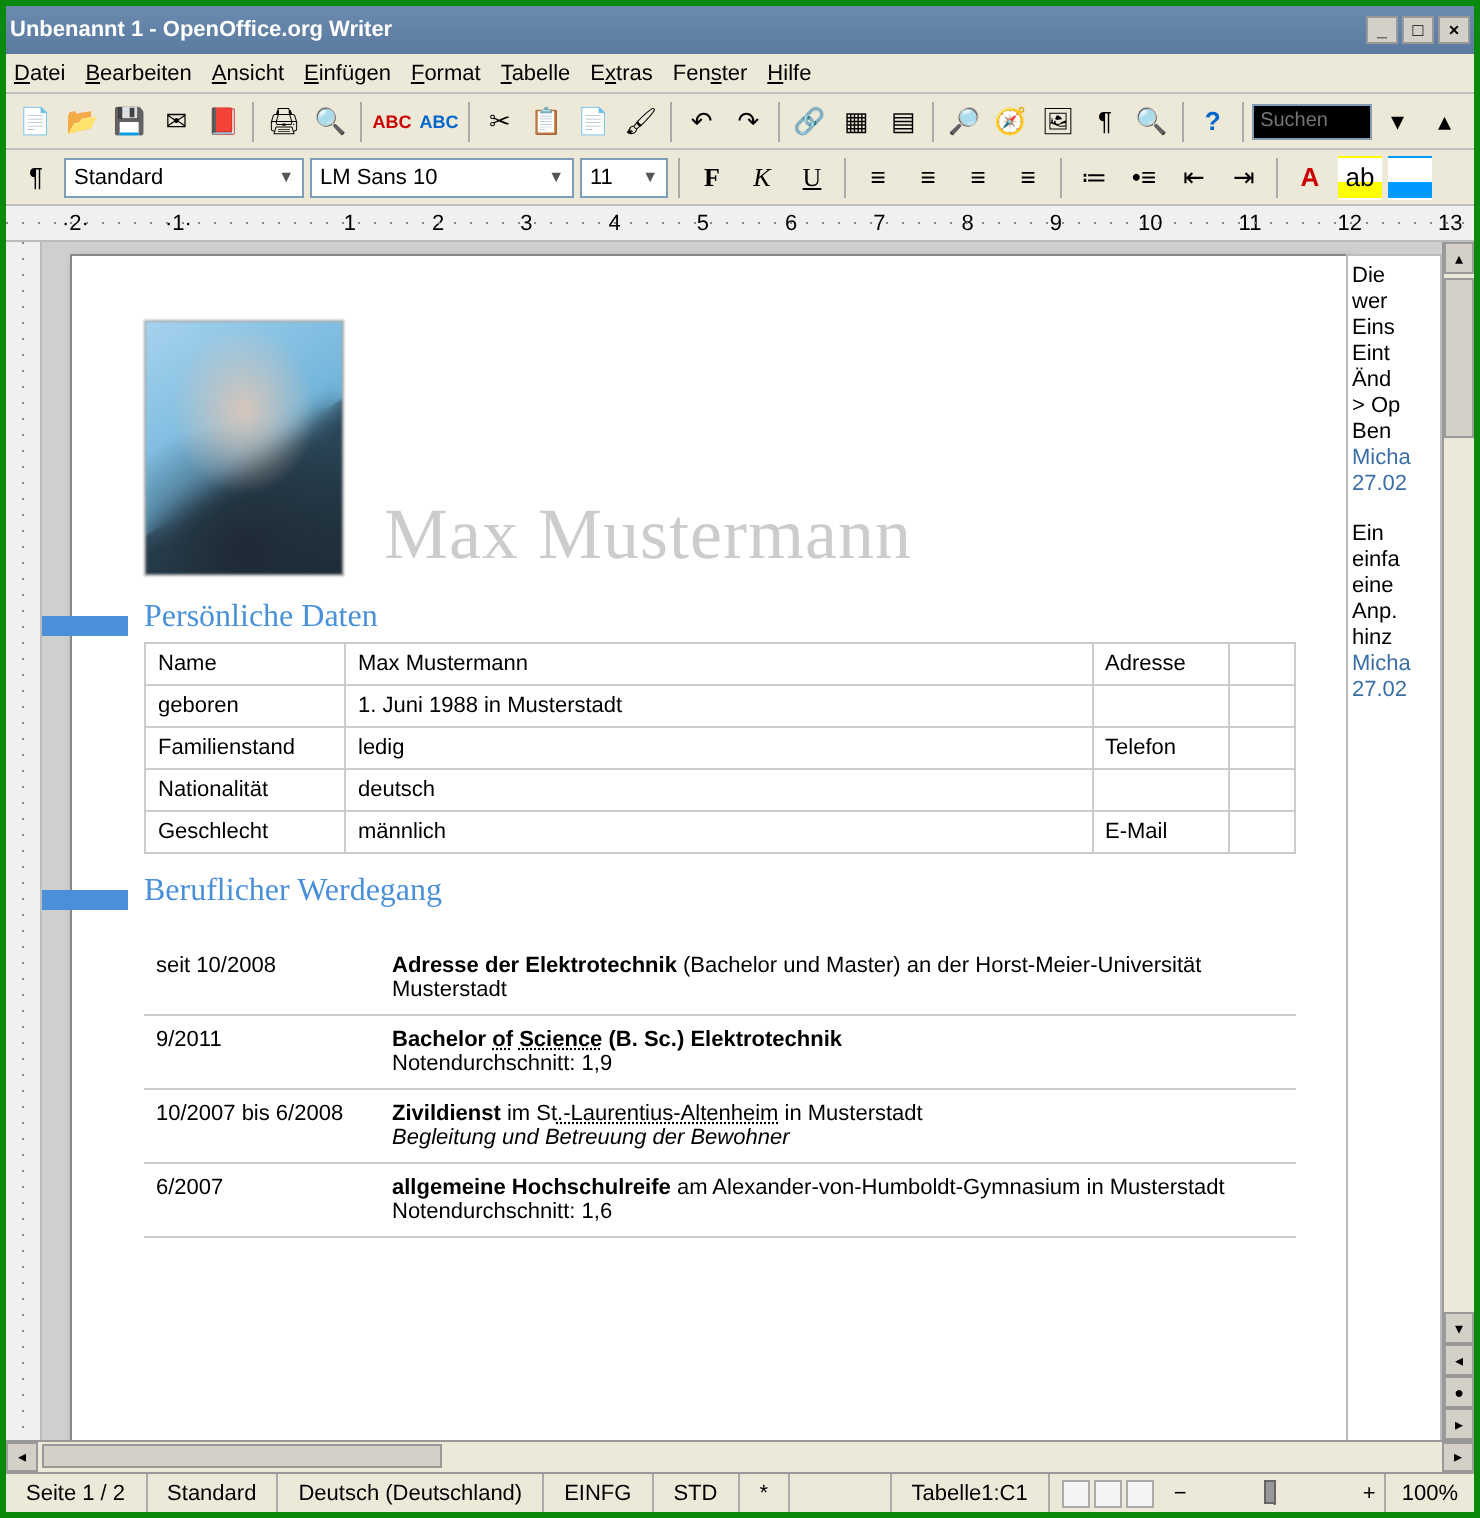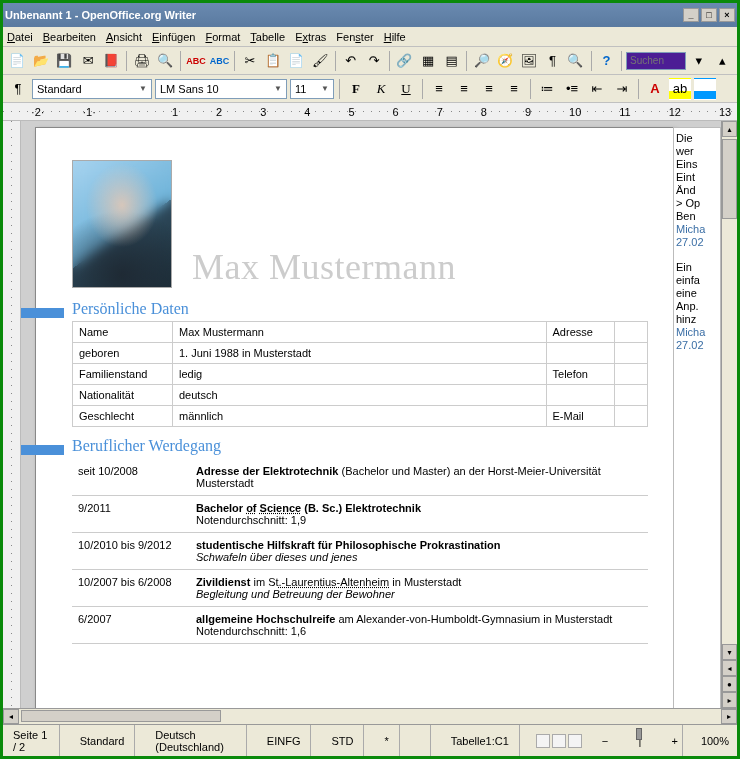--- a/index.html
+++ b/index.html
@@ -10,55 +10,55 @@
 .titlebar .wbtn{width:16px;height:14px;background:#d4d0c8;border:1px solid #999;margin-left:2px;display:flex;align-items:center;justify-content:center;font-size:9px;color:#000}
 .menubar{height:20px;background:#ece9d8;display:flex;align-items:center;padding:0 4px;gap:10px;border-bottom:1px solid #c0c0c0}
 .menubar span{font-size:11px}
 .menubar span u{text-decoration:underline}
 .toolbar{height:28px;background:#ece9d8;display:flex;align-items:center;padding:2px 4px;gap:2px;border-bottom:1px solid #c0c0c0}
 .tbtn{width:22px;height:22px;display:flex;align-items:center;justify-content:center;background:#ece9d8;border:1px solid transparent;font-size:13px}
 .tsep{width:1px;height:20px;background:#aaa;margin:0 2px}
 .tb2{height:28px;background:#ece9d8;display:flex;align-items:center;padding:2px 4px;gap:3px;border-bottom:1px solid #c0c0c0}
 .sel{height:20px;background:#fff;border:1px solid #7f9db9;padding:0 4px;display:flex;align-items:center}
 .sel .dd{margin-left:auto;font-size:8px;color:#555}
-.search{height:18px;background:#4c1d95;border:1px solid #7f9db9;width:60px;padding:0 3px;color:#888;font-size:10px}
+.search{height:18px;background:#000000;border:1px solid #7f9db9;width:60px;padding:0 3px;color:#888;font-size:10px}
 .ruler-h{height:18px;background:#f0f0f0;border-bottom:1px solid #bbb;display:flex;align-items:center;padding-left:28px;font-size:8px;color:#333;gap:38px;overflow:hidden;position:relative}
 .ruler-h::before{content:"";position:absolute;left:0;right:0;top:8px;height:1px;background:repeating-linear-gradient(90deg,#888 0,#888 1px,transparent 1px,transparent 8px)}
 .workarea{flex:1;display:flex;background:#c0c0c0;overflow:hidden}
 .ruler-v{width:18px;background:#f0f0f0;border-right:1px solid #bbb;position:relative}
 .ruler-v::before{content:"";position:absolute;top:0;bottom:0;left:8px;width:1px;background:repeating-linear-gradient(180deg,#888 0,#888 1px,transparent 1px,transparent 8px)}
 .canvas{flex:1;background:#cfcfcf;position:relative;overflow:hidden}
 .page{position:absolute;left:14px;top:6px;width:640px;height:700px;background:#fff;border:1px solid #888;box-shadow:2px 2px 4px rgba(0,0,0,.3)}
 .page-inner{padding:32px 26px 10px 36px}
 .photo-row{display:flex;align-items:flex-end;gap:20px;margin-bottom:12px}
 .photo{width:100px;height:128px;border:1px solid #aaa;background:linear-gradient(145deg,#a7d3ef 0%,#6db2d8 55%,#2e4a5c 55%,#1d2f3a 100%);filter:blur(0.4px);position:relative;overflow:hidden}
 .photo::after{content:"";position:absolute;inset:0;backdrop-filter:blur(6px);background:radial-gradient(ellipse 60px 70px at 50% 35%,rgba(230,200,180,.85),transparent 60%),radial-gradient(ellipse 90px 80px at 50% 90%,rgba(30,40,50,.9),transparent 80%)}
 .bigname{font-size:36px;color:#ccc;font-family:"Times New Roman",serif;letter-spacing:0.5px}
 .sect{margin-top:10px}
 .sect-h{display:flex;align-items:flex-end;margin-bottom:3px}
 .bluebar{width:44px;height:10px;background:#4a90d9;margin-right:8px;margin-left:-52px}
 .sect-title{color:#4a90d9;font-size:16px;font-family:"Times New Roman",serif}
 .ptable{width:100%;border-collapse:collapse}
 .ptable td{border:1px solid #ccc;padding:4px 6px;font-size:11px;vertical-align:top}
 .ptable td.lbl{width:100px}
 .ptable td.lbl2{width:68px}
-.career{width:100%;border-collapse:collapse;margin-top:4px}
+.career{width:100%;border-collapse:collapse;margin-top:16px}
 .career td{border-bottom:1px solid #ccc;padding:6px;font-size:11px;vertical-align:top}
 .career td.when{width:118px}
 .career b{font-weight:bold}
 .career i{font-style:italic}
 .dotu{text-decoration:underline dotted}
 .sidepanel{position:absolute;right:0;top:6px;width:48px;height:700px;background:#fff;border:1px solid #bbb;padding:4px 2px;font-size:9px;color:#333;overflow:hidden}
 .sidepanel div{margin-bottom:1px;white-space:nowrap}
 .sidepanel .u{color:#3a6ea5}
 .vscroll{width:16px;background:#ece9d8;border-left:1px solid #999;display:flex;flex-direction:column}
 .vscroll .ar{height:16px;background:#d4d0c8;border:1px solid #999;display:flex;align-items:center;justify-content:center;font-size:8px}
 .vscroll .thumb{flex:0 0 80px;background:#d4d0c8;border:1px solid #999;margin-top:2px}
 .vscroll .track{flex:1}
-.status{height:32px;background:#ece9d8;border-top:1px solid #999;display:flex;align-items:center;font-size:10px;gap:10px}
+.status{height:20px;background:#ece9d8;border-top:1px solid #999;display:flex;align-items:center;font-size:10px;gap:0}
 .status .cell{border-right:1px solid #aaa;padding:0 10px;height:100%;display:flex;align-items:center}
 .status .fill{flex:1}
 .status .icons{display:flex;gap:2px;padding:0 6px}
 .status .ic{width:14px;height:14px;border:1px solid #aaa;background:#f4f4f4}
 .status .zoom{padding:0 8px}
 .hscroll{height:16px;background:#ece9d8;border-top:1px solid #999;display:flex}
 .hscroll .ar{width:16px;background:#d4d0c8;border:1px solid #999;display:flex;align-items:center;justify-content:center;font-size:8px}
 .hscroll .track{flex:1;position:relative}
 .hscroll .thumb{position:absolute;left:2px;top:1px;height:12px;width:200px;background:#d4d0c8;border:1px solid #999}
 </style>
@@ -238,24 +238,20 @@
               <tbody id="carbody">
                   <tr>
                     <td class="when">seit 10/2008</td>
                     <td><b>Adresse der Elektrotechnik</b> (Bachelor und Master) an der Horst-Meier-Universität Musterstadt</td>
                   </tr>
                   <tr>
                     <td class="when">9/2011</td>
                     <td><b>Bachelor <span class="dotu">of</span> <span class="dotu">Science</span> (B. Sc.) Elektrotechnik</b><br>Notendurchschnitt: 1,9</td>
                   </tr>
                   <tr>
-                    <td class="when">10/2010 bis 9/2012</td>
-                    <td><b>studentische Hilfskraft für Philosophische Prokrastination</b><br><i>Schwafeln über dieses und jenes</i></td>
-                  </tr>
-                  <tr>
                     <td class="when">10/2007 bis 6/2008</td>
                     <td><b>Zivildienst</b> im St<span class="dotu">.-Laurentius-Altenheim</span> in Musterstadt<br><i>Begleitung und Betreuung der Bewohner</i></td>
                   </tr>
                   <tr>
                     <td class="when">6/2007</td>
                     <td><b>allgemeine Hochschulreife</b> am Alexander-von-Humboldt-Gymnasium in Musterstadt<br>Notendurchschnitt: 1,6</td>
                   </tr>
                 </tbody>
             </table>
           </div>

